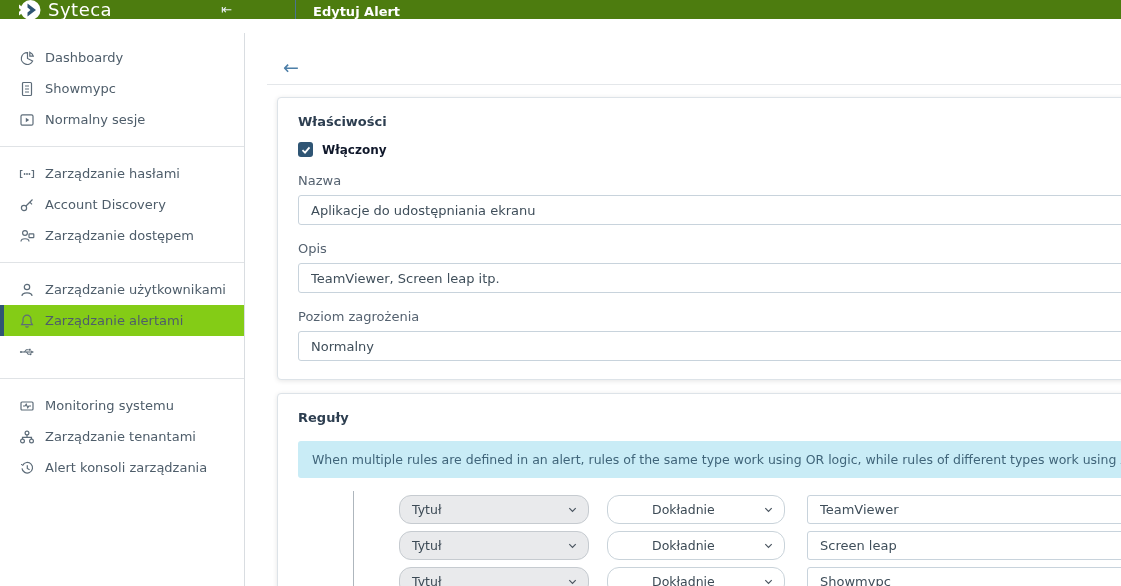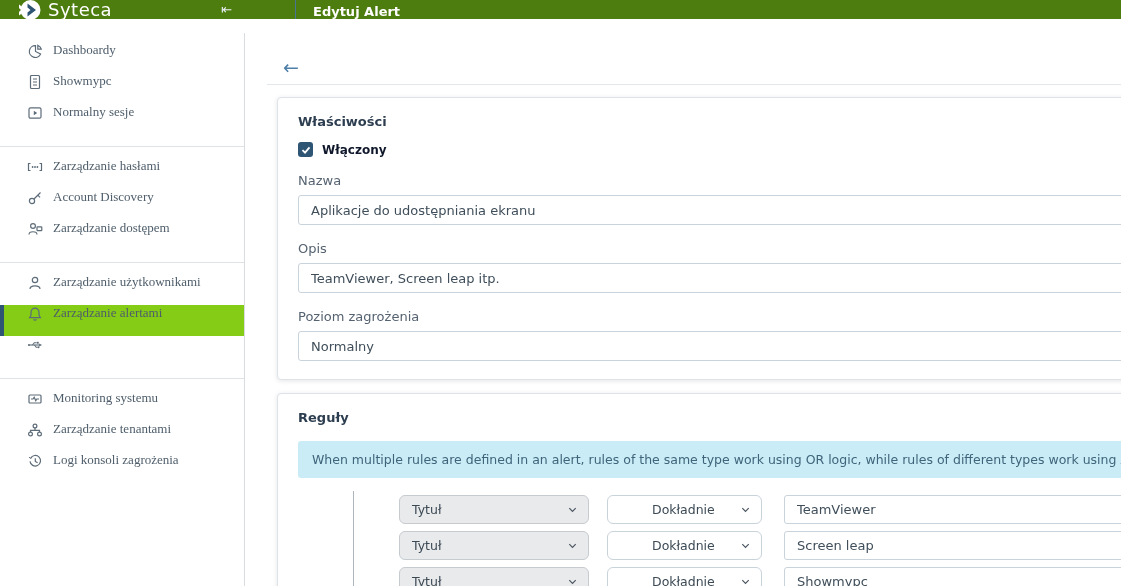--- a/index.html
+++ b/index.html
@@ -13,22 +13,22 @@
   .brand { width:245px; display:flex; align-items:center; padding:0 9px 0 17px; }
   .brand-logo { width:24px; height:24px; margin-right:7px; flex:none; }
   .brand-name { color:#fff; font-size:18px; font-weight:500; letter-spacing:.5px; flex:1; }
   .collapse-btn { color:#e8eef3; font-size:13px; cursor:pointer; padding:2px 4px; }
   .topbar-title-wrap { flex:1; border-left:1px solid #4a7493; display:flex; align-items:flex-end; padding-left:17px;margin-left:22px; }
   .topbar-title { color:#fff; font-size:13px; font-weight:bold; }
 
   
   .sidebar { position:absolute; top:33px; left:0; width:245px; bottom:0; background:#fff;
              border-right:1px solid #d9dde1; padding-top:9px; }
-  .nav-item { height:31px; display:flex; padding-left:22px;
-              color:#4e5d6a; font-size:13px; cursor:pointer; border-left:4px solid transparent;font-family:Liberation Serif, serif; }
+  .nav-item { height:31px; display:flex; align-items:center; padding-left:14px;
+              color:#4e5d6a; font-size:13px; cursor:pointer; border-left:4px solid transparent; }
   .nav-item .nav-icon { width:17px; height:17px; margin-right:10px; flex:none; color:#5d6c79; display:flex; align-items:center; justify-content:center; }
   .nav-item .nav-icon svg { width:16px; height:16px; }
   .nav-item.selected { background:#84cc16; border-left:4px solid #2f5574; }
   .nav-divider { border-top:1px solid #e0e3e6; margin:11px 0; }
 
   
   .content { position:absolute; top:33px; left:246px; width:875px; bottom:0; background:#fff;
              padding-left:21px; overflow:hidden; }
   .back-row { height:51px; display:flex; align-items:flex-end; padding-bottom:7px; }
   .back-btn { margin-left:16px; color:#4d7fa8; font-size:19px; line-height:1; cursor:pointer; }
@@ -50,26 +50,26 @@
   .text-input { display:block; width:100%; height:30px; border:1px solid #c8d3dc; border-radius:3px;
                 padding:0 12px; font-size:13px; color:#3f4e5a; background:#fff; outline:none;
                 font-family:inherit; }
 
   .info-banner { margin-top:16px; background:#c9ecf6; border-radius:3px; padding:11px 14px;
                  font-size:12.5px; color:#40657a; line-height:1.2; }
 
   .rules-body { position:relative; margin-top:17px; }
   .rules-vline { position:absolute; left:55px; top:-4px; bottom:-70px; width:1px; background:#aeb6bd; }
   .rule-row { display:flex; align-items:center; margin-left:101px; margin-bottom:7px; }
-  .select { height:29px; border:1px solid #c9d3da; border-radius:6px; background:#fff;
+  .select { height:29px; border:1px solid #c9d3da; border-radius:12px; background:#fff;
             display:flex; align-items:center; justify-content:space-between; padding:0 10px 0 12px;
             font-size:12.5px; color:#3c4a55; cursor:pointer; flex:none; }
   .select.gray { background:#e9eaec; border-color:#c6cbd0; }
   .select-field { width:190px; margin-right:18px; }
-  .select-op { width:155px; margin-right:22px;padding-left:44px; }
+  .select-op { width:178px; margin-right:22px;padding-left:44px; }
   .select .chev { width:11px; height:11px; color:#4a5560; flex:none; margin-left:8px; }
   .rule-value { flex:1; height:29px; }
 </style>
 </head>
 <body>
 
 <div class="app">
 
   <header class="topbar">
     <div class="brand">
@@ -205,21 +205,21 @@
       <span class="nav-label">Zarządzanie tenantami</span>
     </div>
     <div class="nav-item">
       <span class="nav-icon">
         <svg viewBox="0 0 16 16" fill="none" stroke="currentColor" stroke-width="1.2">
           <path d="M3.6 5.2 A5.3 5.3 0 1 1 3 8.4"></path>
           <path d="M2 4.2 L3.6 5.4 L5.2 4.2" stroke-width="1"></path>
           <path d="M8.3 5.3 V8.4 L10.6 9.8"></path>
         </svg>
         </span>
-      <span class="nav-label">Logi konsoli zagrożenia</span>
+      <span class="nav-label">Alert konsoli zarządzania</span>
     </div>
   </nav>
 
   <main class="content">
     <div class="back-row">
       <span class="back-btn">←</span>
     </div>
     <hr class="content-hr">
 
     <section class="card card-props">

